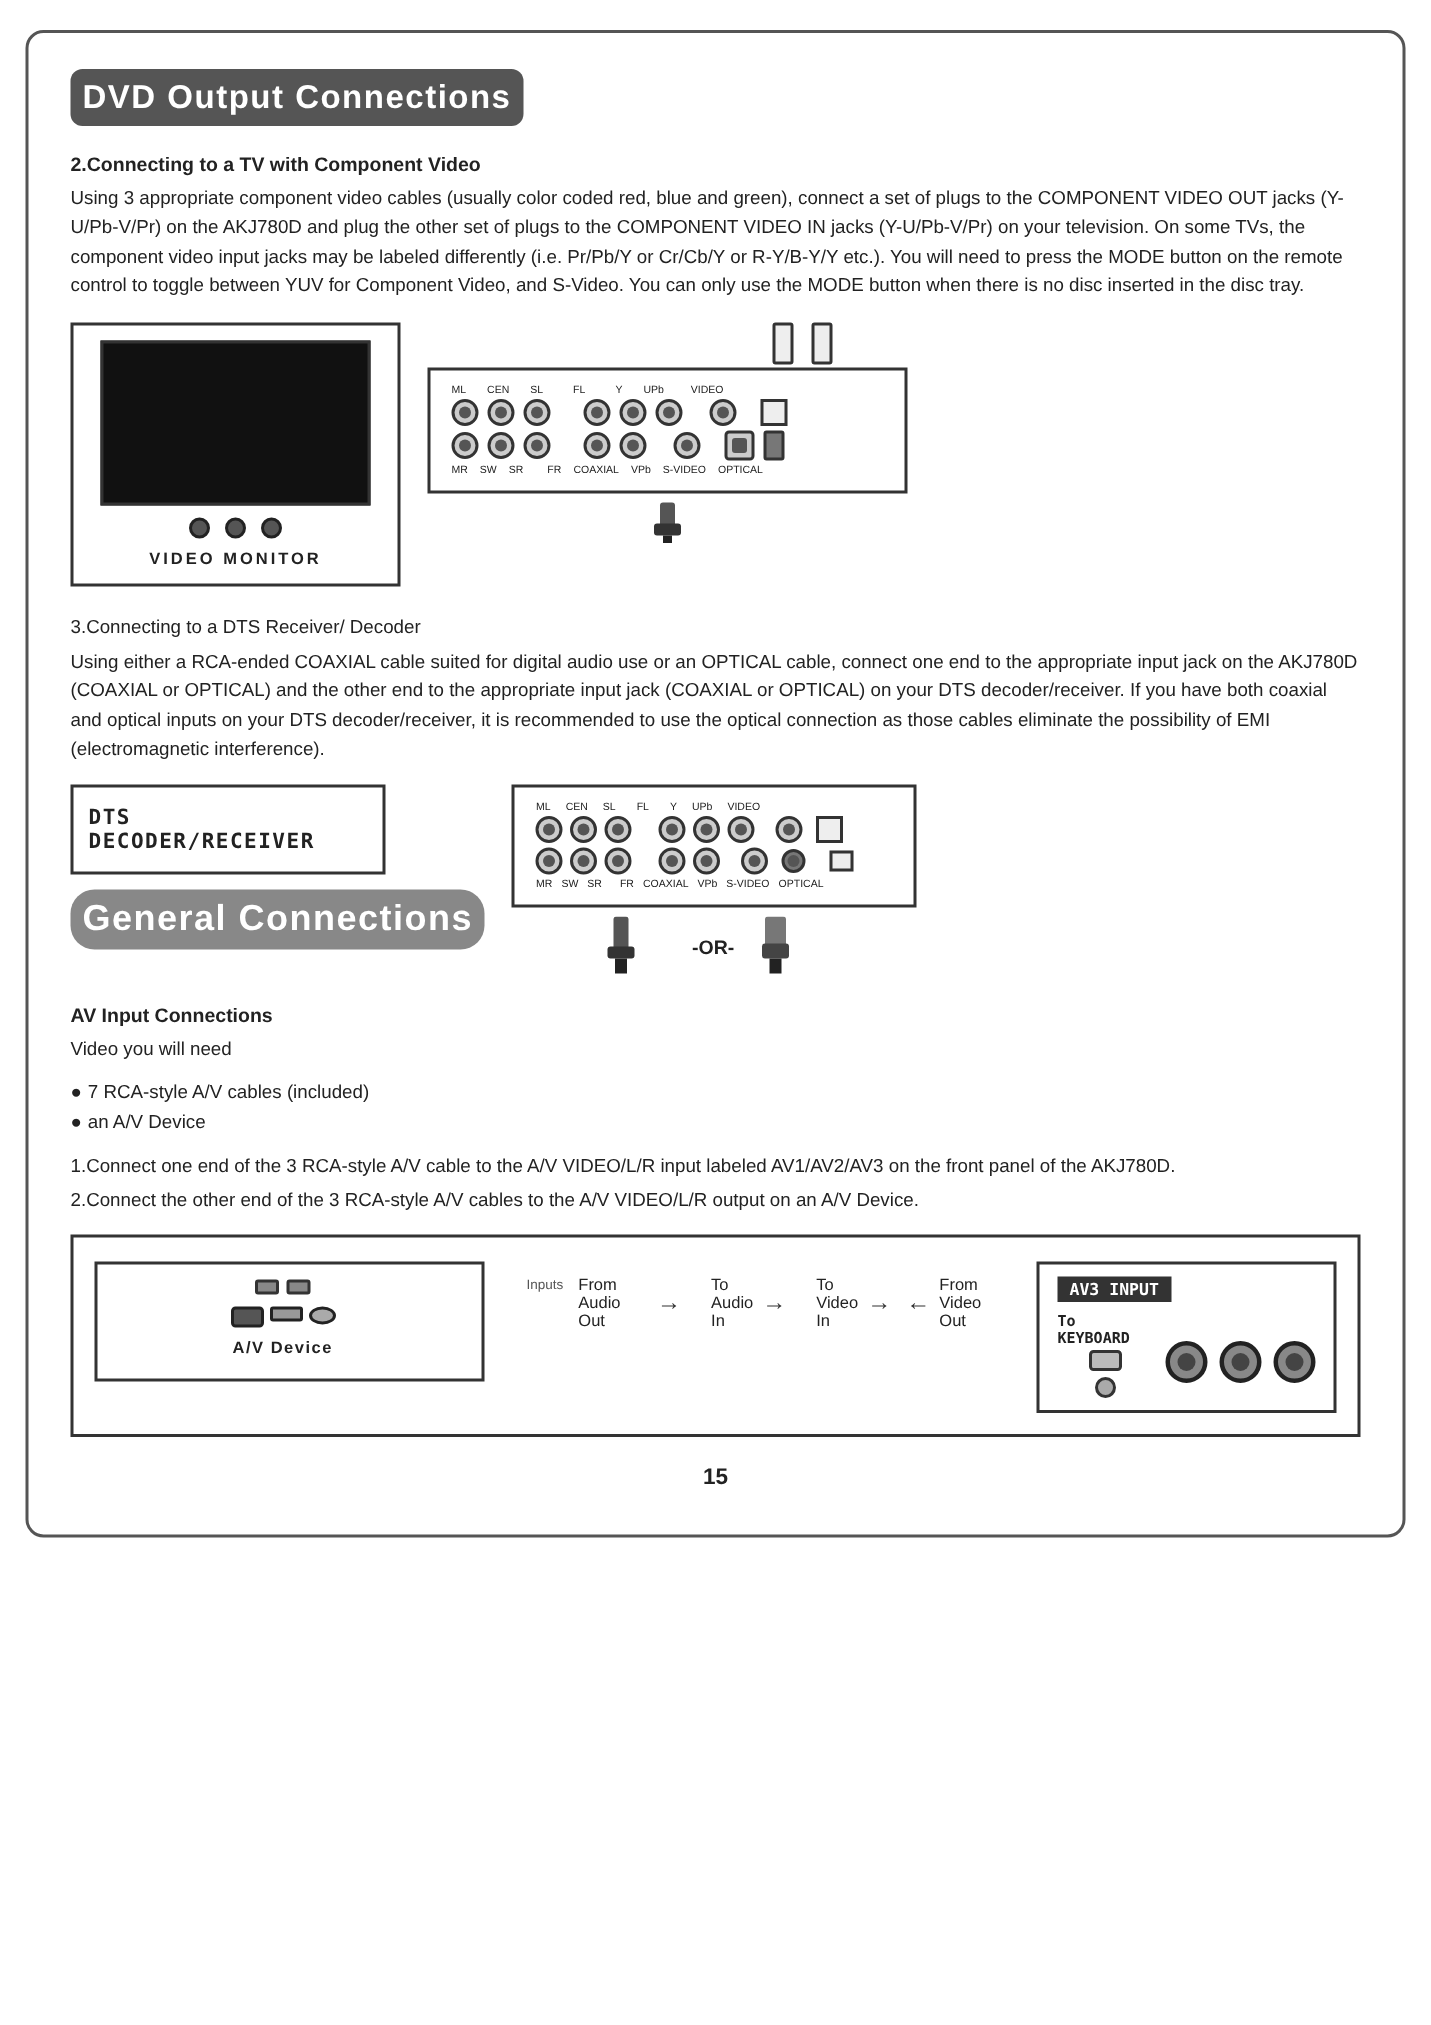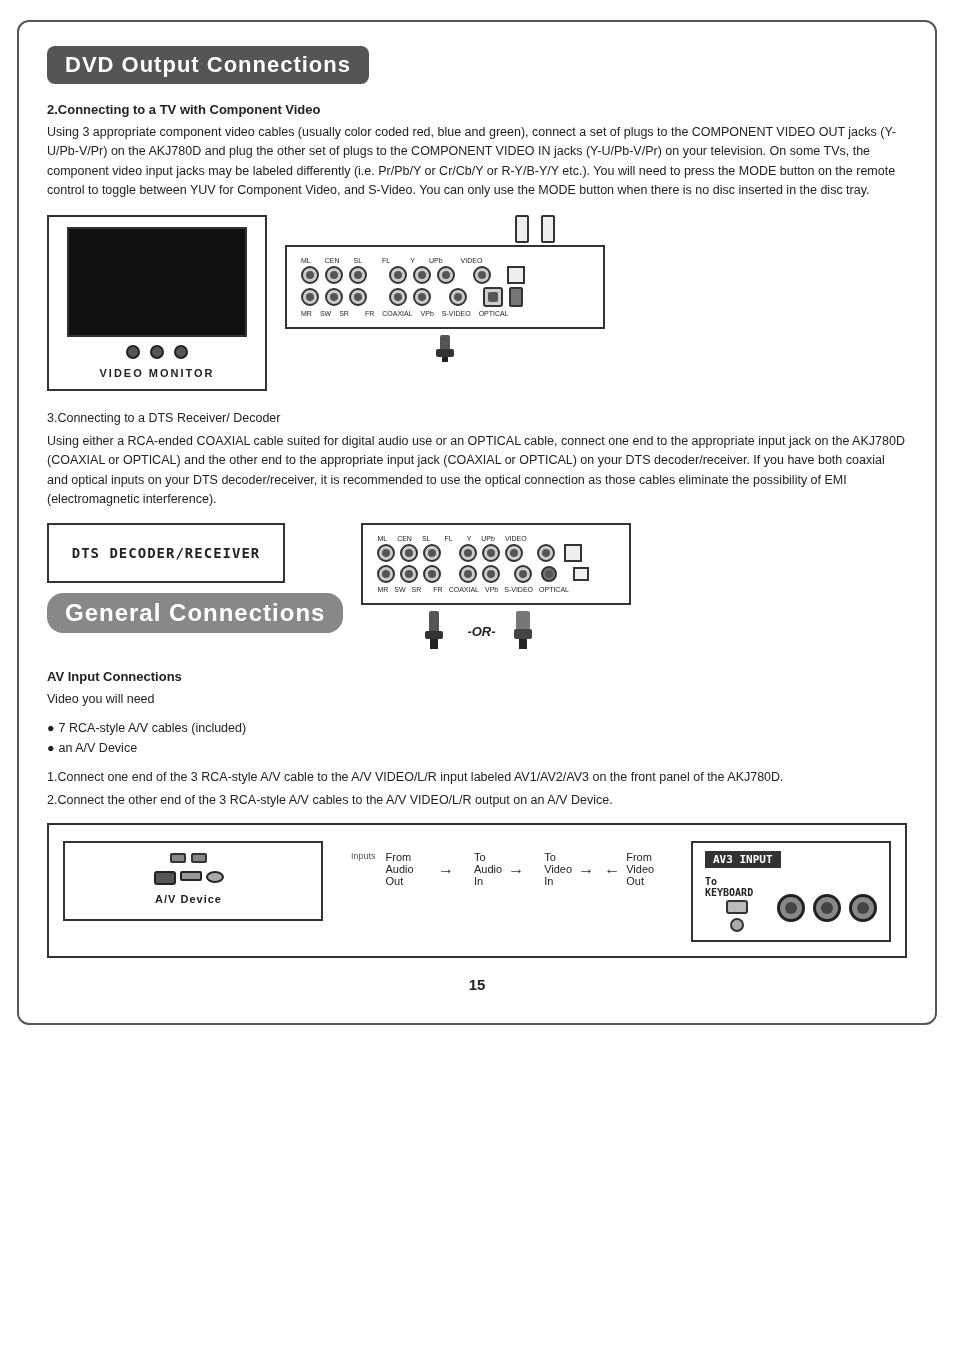--- a/index.html
+++ b/index.html
@@ -18,21 +18,21 @@
       border-radius: 12px;
       padding: 24px 28px 30px 28px;
       background: #fff;
     }
     .section-title {
       display: inline-block;
       background: #555;
       color: #fff;
       font-size: 22px;
       font-weight: bold;
-      padding: 6px 18px;
+      padding: 6px 8px;
       border-radius: 8px;
       margin-bottom: 18px;
       letter-spacing: 1px;
     }
     .section-title.general {
       background: #888;
       font-size: 24px;
       border-radius: 16px;
     }
     h3 {
@@ -117,21 +117,21 @@
       background: #555;
     }
     .dts-row {
       display: flex;
       align-items: flex-start;
       gap: 18px;
       margin: 14px 0 18px 0;
     }
     .dts-box {
       border: 2px solid #333;
-      width: 238px;
+      width: 210px;
       min-height: 60px;
       padding: 12px 10px;
       display: flex;
       align-items: center;
       justify-content: center;
       background: #fff;
     }
     .dts-label {
       font-size: 14px;
       font-weight: bold;
@@ -250,22 +250,21 @@
       content: "●";
       margin-right: 4px;
     }
     .sub-section {
       margin-bottom: 10px;
     }
     .or-label {
       font-size: 13px;
       font-weight: bold;
       align-self: center;
-      margin-left: 6px;
-      font-style: italic;
+      margin-left: 20px;
     }
     .square-port {
       width: 18px;
       height: 18px;
       border: 2px solid #333;
       background: #eee;
     }
   </style>
 </head>
 <body>

